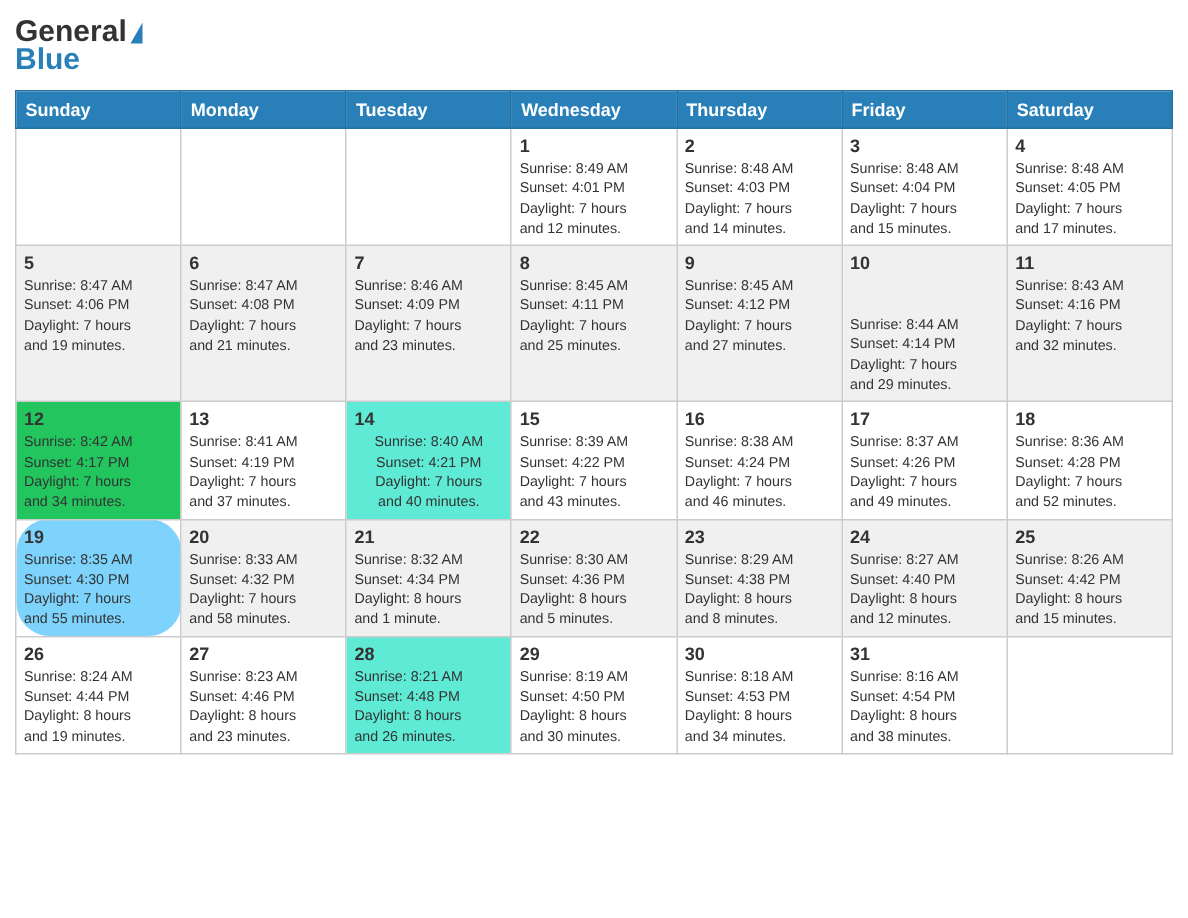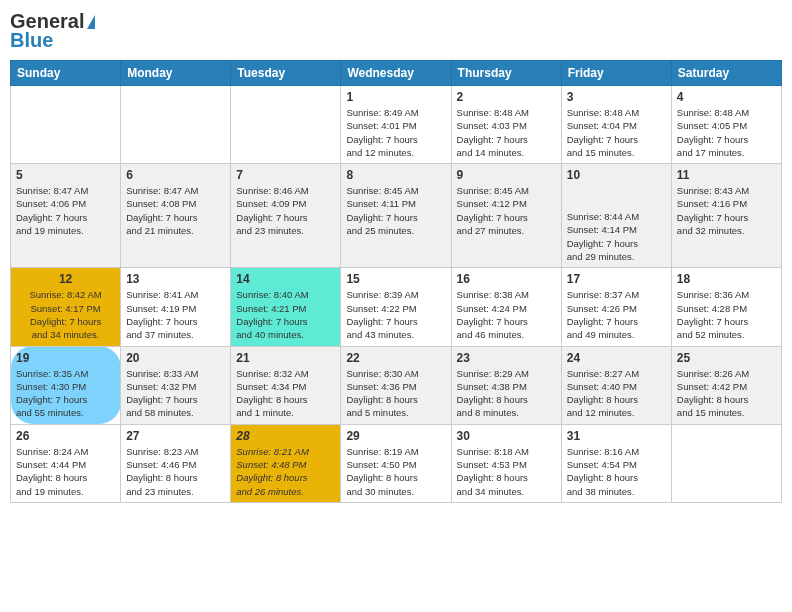--- a/index.html
+++ b/index.html
@@ -195,37 +195,37 @@
           </td>
           <td style="background: rgb(240, 240, 240);">
             <span class="day-num">11</span>
             <div class="day-info" style="white-space: pre-line;">Sunrise: 8:43 AM
 Sunset: 4:16 PM
 Daylight: 7 hours
 and 32 minutes.</div>
           </td>
         </tr>
         <tr>
-          <td style="background: #eab308; text-align: center;">
+          <td style="background: #22c55e;">
             <span class="day-num">12</span>
             <div class="day-info" style="white-space: pre-line;">Sunrise: 8:42 AM
 Sunset: 4:17 PM
 Daylight: 7 hours
 and 34 minutes.</div>
           </td>
           <td style="background: rgb(255, 255, 255);">
             <span class="day-num">13</span>
             <div class="day-info" style="white-space: pre-line;">Sunrise: 8:41 AM
 Sunset: 4:19 PM
 Daylight: 7 hours
 and 37 minutes.</div>
           </td>
           <td style="background: #5eead4;">
             <span class="day-num">14</span>
-            <div class="day-info" style="white-space: pre-line;">Sunrise: 8:40 AM
+            <div class="day-info" style="white-space: pre-line; text-align: center;">Sunrise: 8:40 AM
 Sunset: 4:21 PM
 Daylight: 7 hours
 and 40 minutes.</div>
           </td>
           <td style="background: rgb(255, 255, 255);">
             <span class="day-num">15</span>
             <div class="day-info" style="white-space: pre-line;">Sunrise: 8:39 AM
 Sunset: 4:22 PM
 Daylight: 7 hours
 and 43 minutes.</div>
@@ -311,21 +311,21 @@
 Daylight: 8 hours
 and 19 minutes.</div>
           </td>
           <td style="background: rgb(255, 255, 255);">
             <span class="day-num">27</span>
             <div class="day-info" style="white-space: pre-line;">Sunrise: 8:23 AM
 Sunset: 4:46 PM
 Daylight: 8 hours
 and 23 minutes.</div>
           </td>
-          <td style="background: #eab308; font-style: italic;">
+          <td style="background: #5eead4;">
             <span class="day-num">28</span>
             <div class="day-info" style="white-space: pre-line;">Sunrise: 8:21 AM
 Sunset: 4:48 PM
 Daylight: 8 hours
 and 26 minutes.</div>
           </td>
           <td style="background: rgb(255, 255, 255); margin-left: 32px;">
             <span class="day-num">29</span>
             <div class="day-info" style="white-space: pre-line;">Sunrise: 8:19 AM
 Sunset: 4:50 PM

